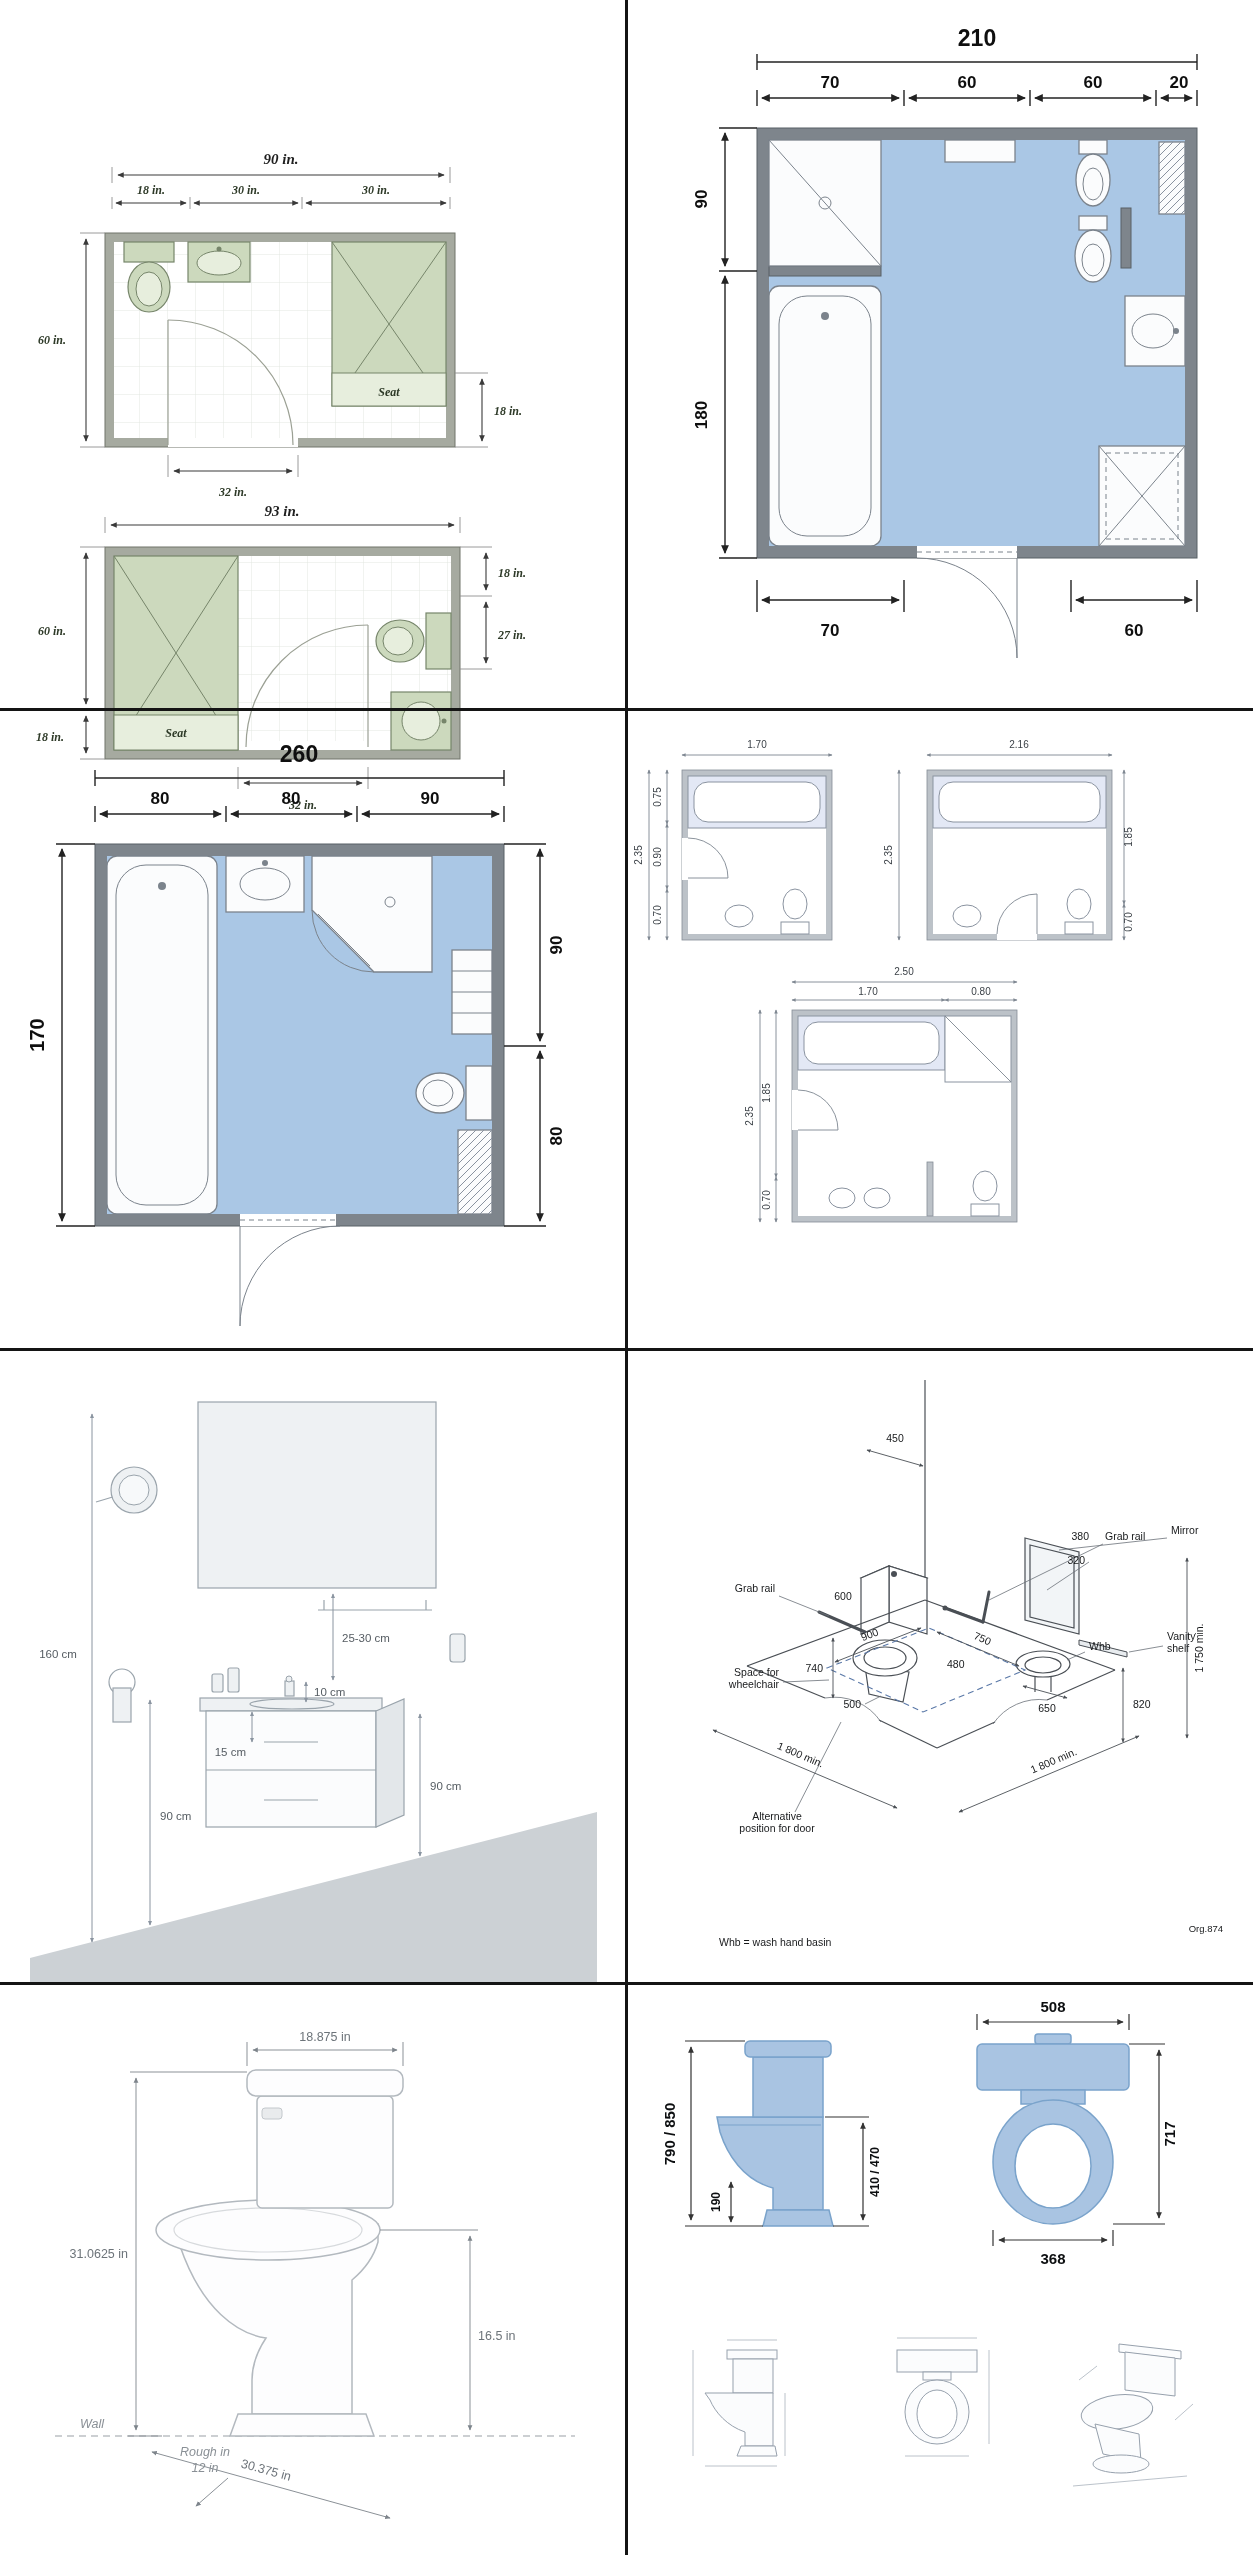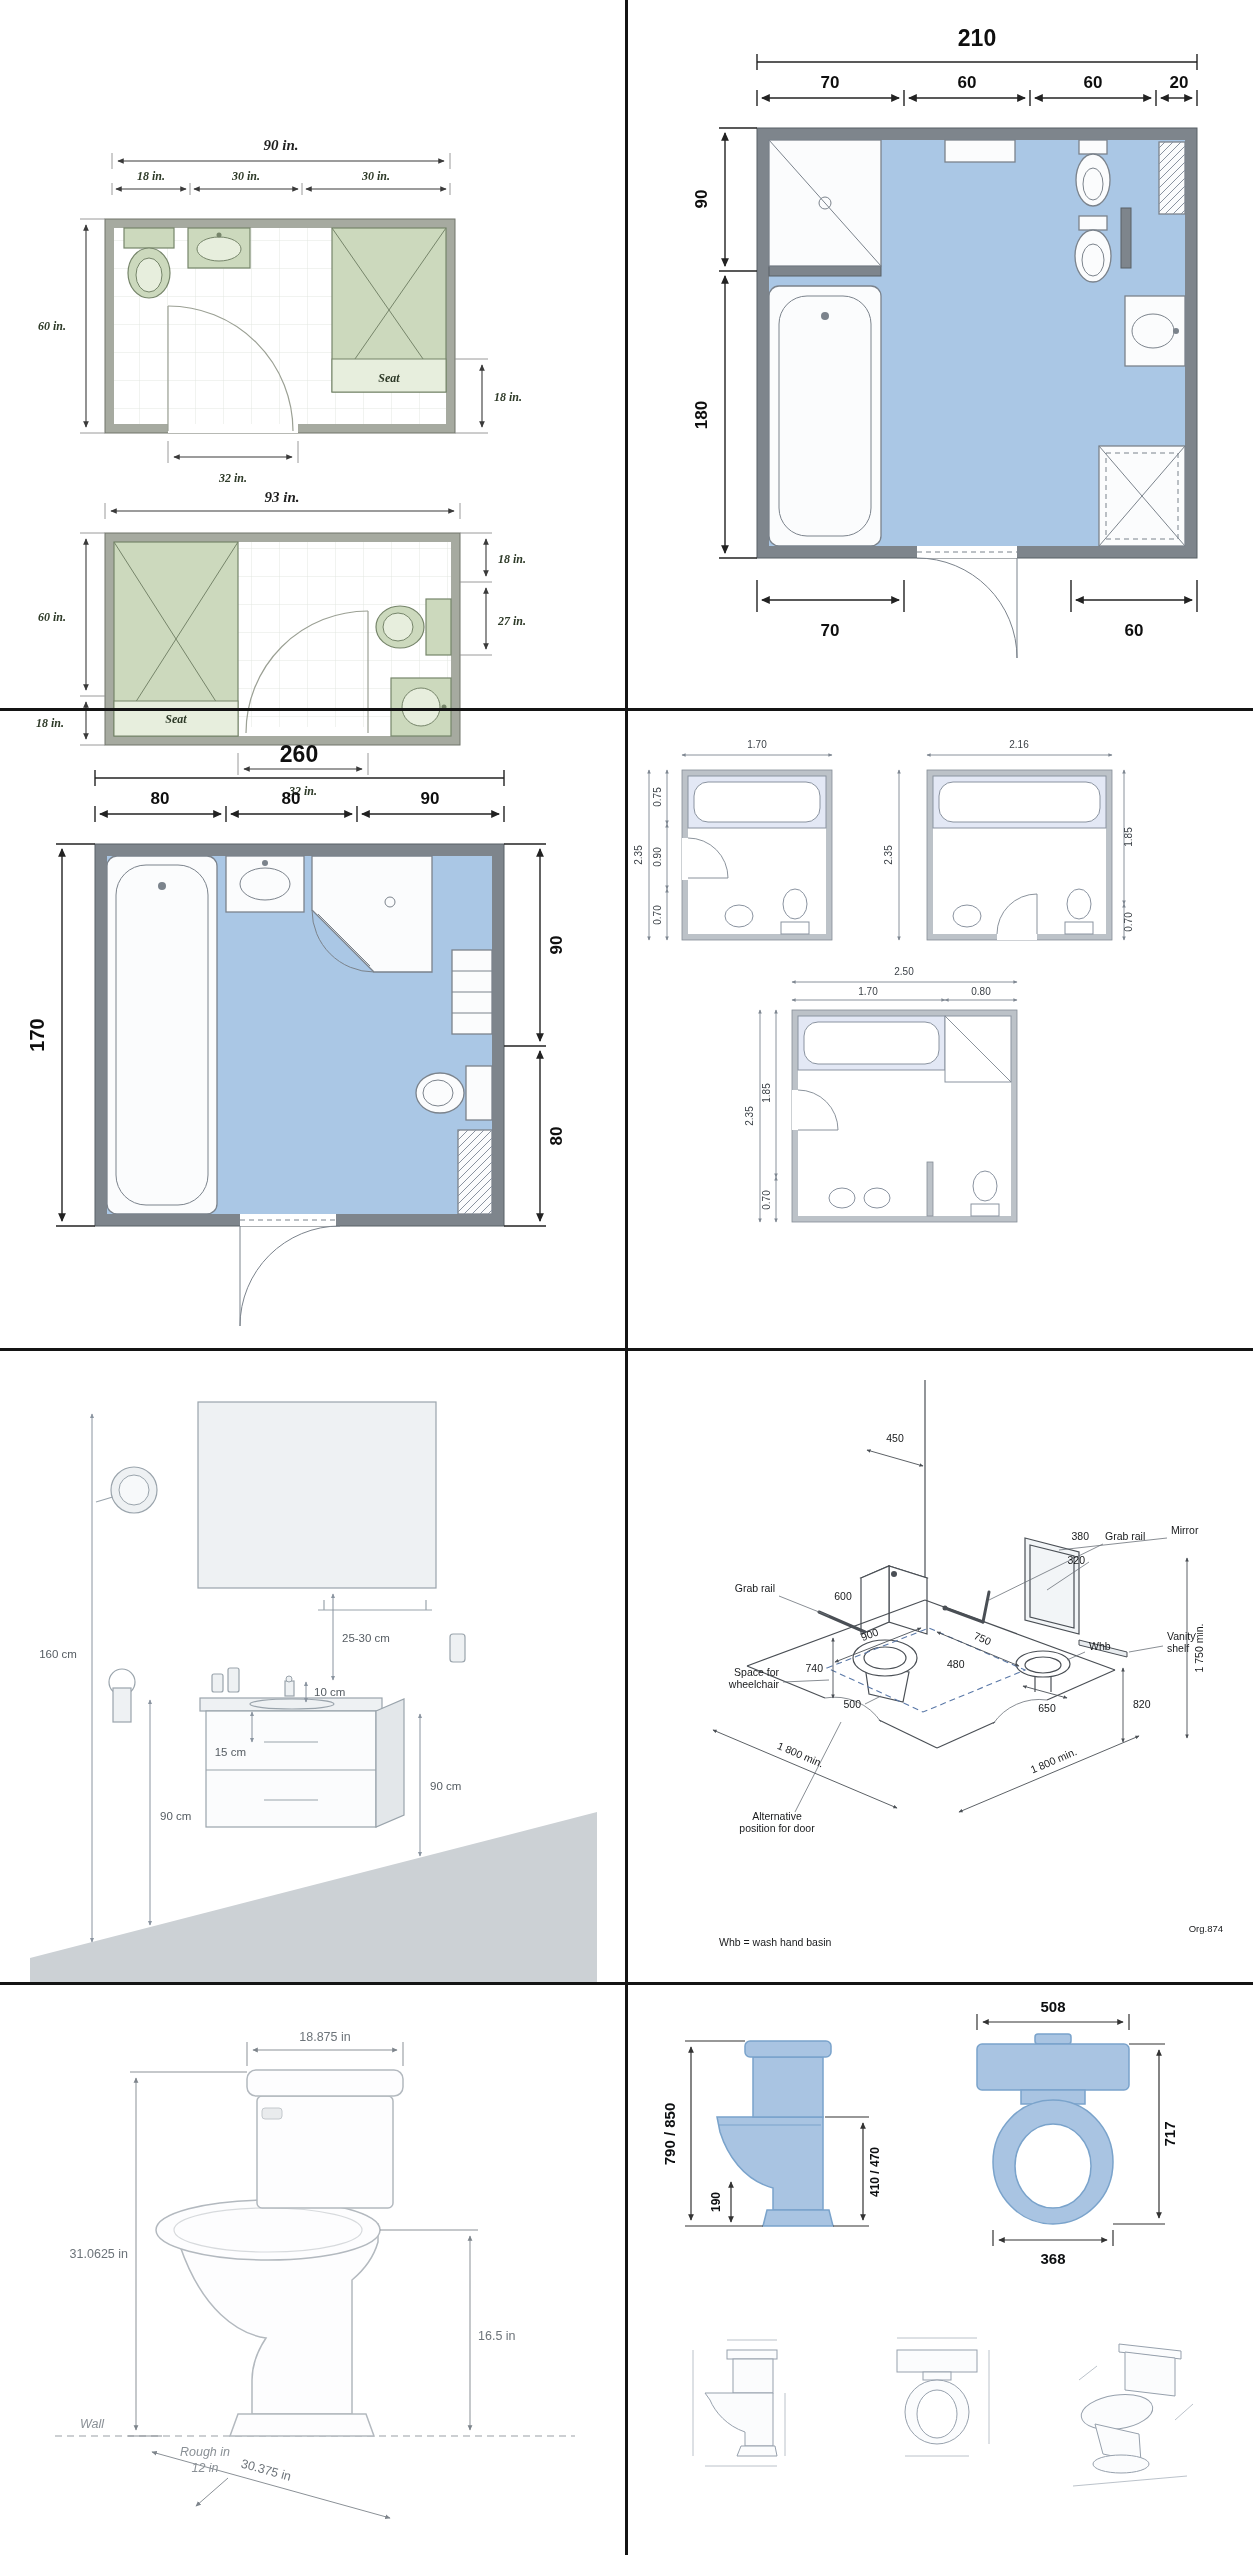--- a/index.html
+++ b/index.html
@@ -62,21 +62,21 @@
   .dim8 { stroke:#333; stroke-width:1.2; fill:none; }
   .blue8{ fill:#a9c4e2; stroke:#7aa3cb; stroke-width:1.5; }
   .mini8{ fill:#fbfcfd; stroke:#97a1ad; stroke-width:1; }
   .mdim8{ stroke:#aab3bd; stroke-width:0.8; fill:none; }
 </style>
 </head>
 <body>
 
 <div id="stage">
 
-  <div class="panel" style="left:0;top:0;width:626px;height:912px">
+  <div class="panel" style="left:0;top:14px;width:626px;height:912px">
     <svg viewBox="0 0 626 710">
       <defs>
         <marker id="a1" viewBox="0 0 10 10" refX="8" refY="5" markerWidth="6.5" markerHeight="6.5" orient="auto-start-reverse">
           <path d="M0,1 L9,5 L0,9 Z" fill="#3a3a3a"></path>
         </marker>
         <pattern id="tileA" width="28" height="28" patternUnits="userSpaceOnUse">
           <path d="M28,0 V28 M0,28 H28" stroke="#e2e7e0" stroke-width="1" fill="none"></path>
         </pattern>
       </defs>
 

